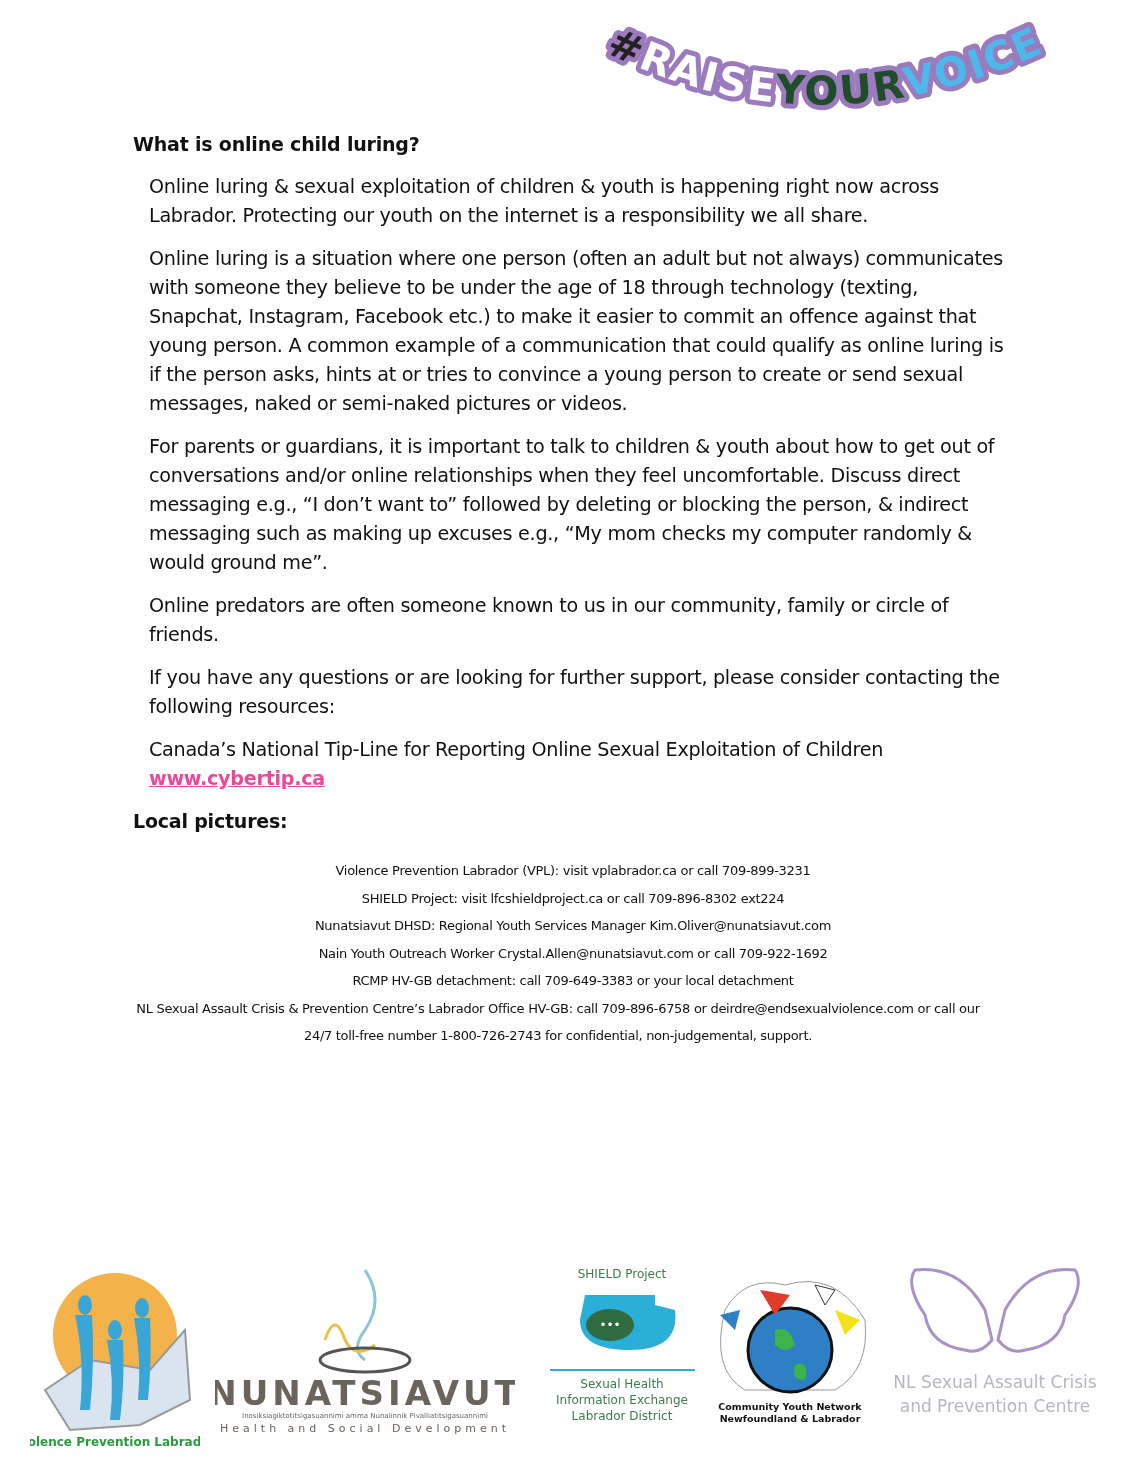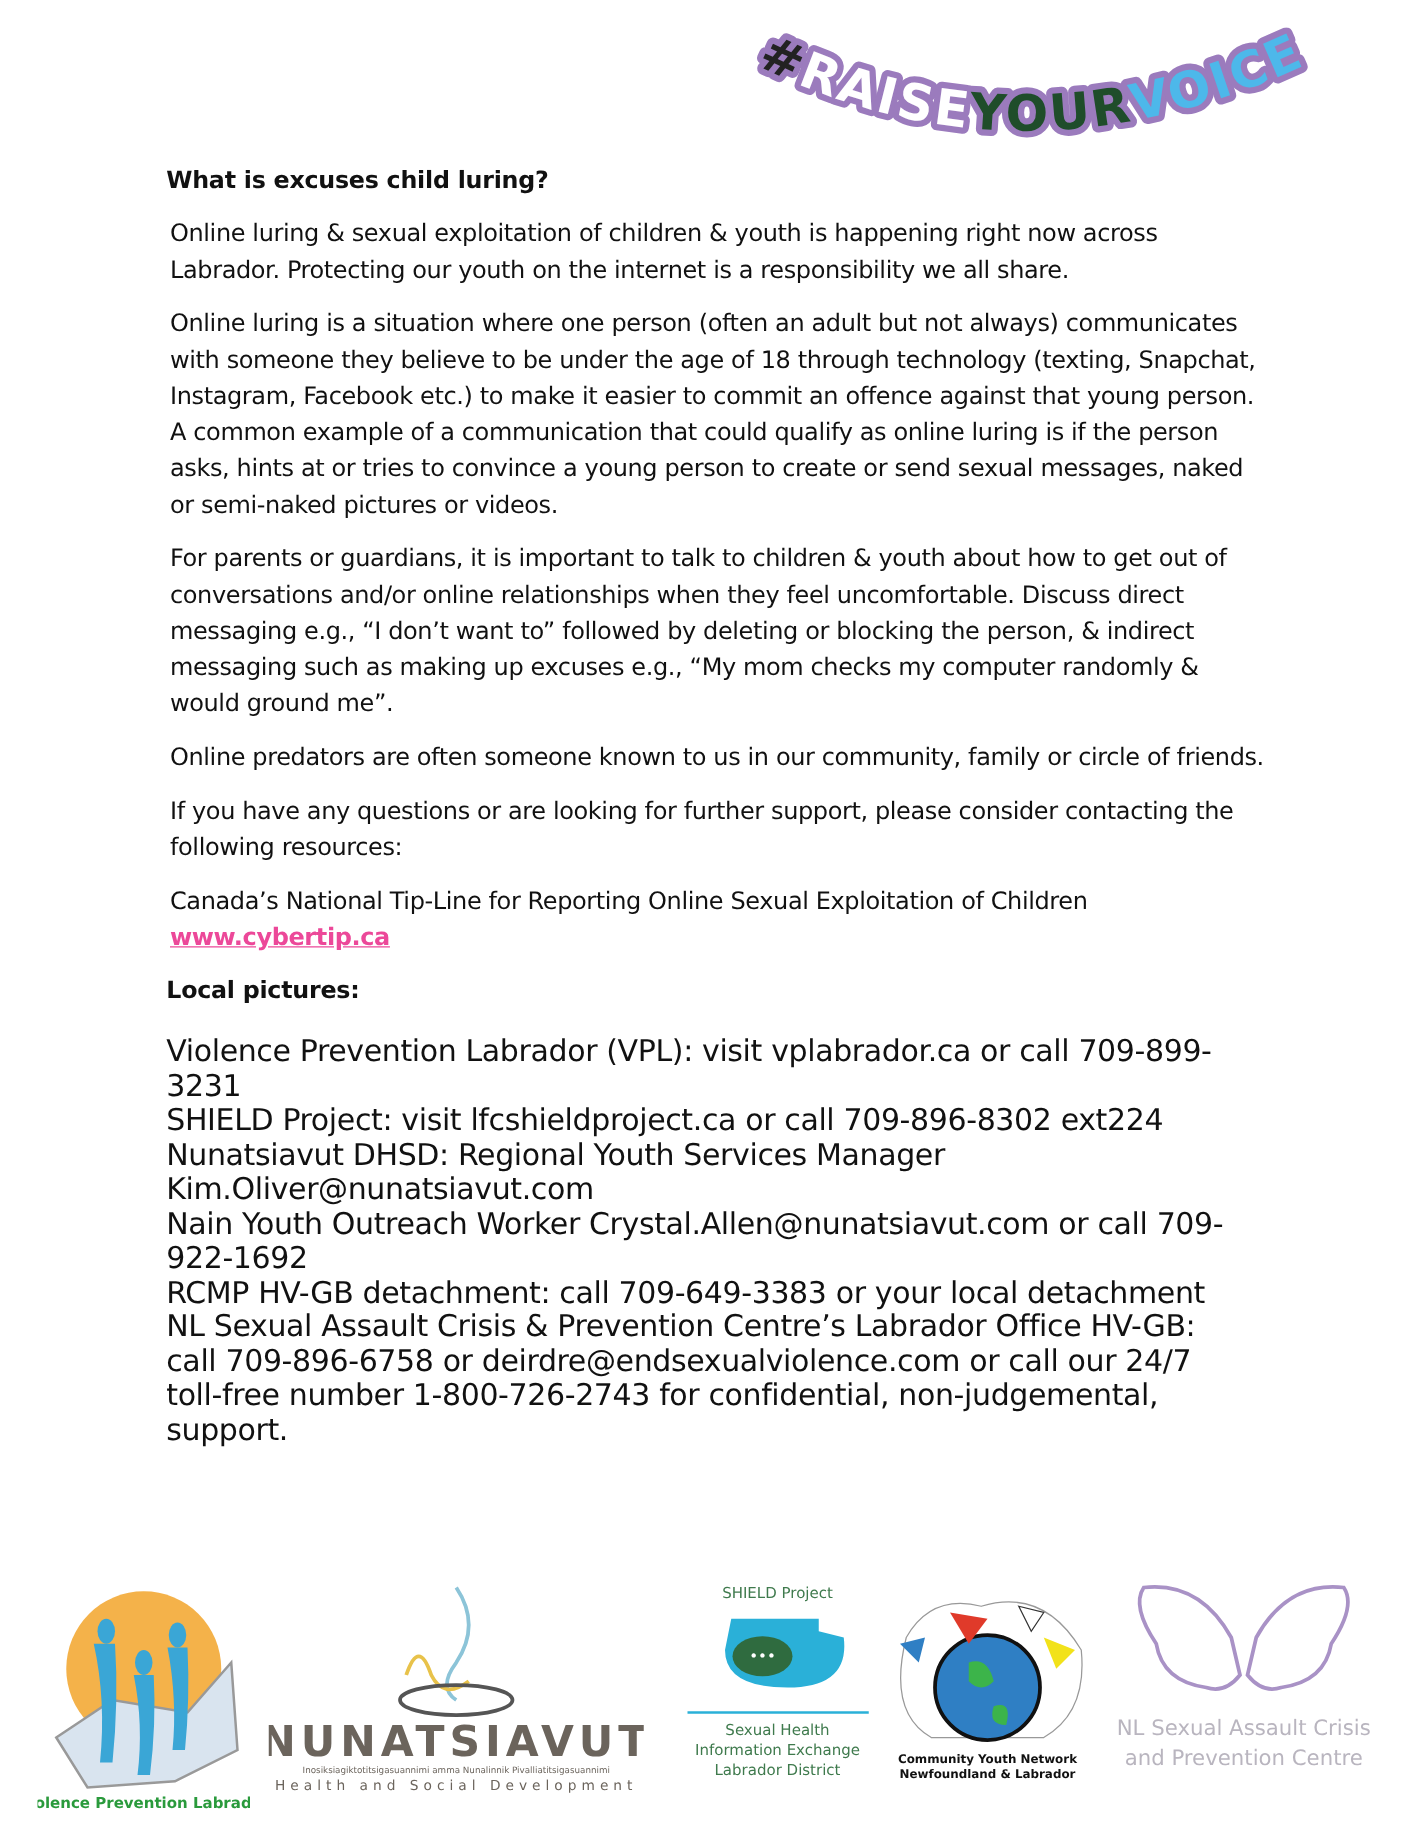--- a/index.html
+++ b/index.html
@@ -1,43 +1,43 @@
 <!DOCTYPE html>
 <html><head>
   <meta charset="utf-8">
   <style>
     html, body { margin:0; padding:0; background:#ffffff; }
     body { width:1131px; height:1463px; position:relative; overflow:hidden;
            font-family:"DejaVu Sans", sans-serif; color:#111; }
     .banner { position:absolute; left:595px; top:22px; width:500px; height:120px; }
     .content { position:absolute; left:133px; top:130px; width:880px; }
     .h { font-weight:bold; font-size:19px; line-height:28px; margin:0 0 14px 0; letter-spacing:-0.2px; }
-    .p { font-size:19.2px; line-height:29px; margin:0 0 14px 3px; letter-spacing:-0.3px; }
+    .p { font-size:19.2px; line-height:29px; margin:0 0 14px 16px; letter-spacing:-0.3px; }
     .link { color:#ec4899; text-decoration:underline; cursor:pointer;font-weight:bold; }
-    .res { font-size:24px; line-height:27.5px; margin:0; letter-spacing:-0.3px; }
+    .res { font-size:13px; line-height:27.5px; margin:0; letter-spacing:-0.3px;text-align:center; }
     .logos { position:absolute; left:0; top:1240px; width:1131px; height:223px; }
     .logo { position:absolute; }
   </style>
 </head>
 <body>
 
 <svg class="banner" viewBox="0 0 500 120">
   <defs>
     <path id="arc" d="M10,30 Q230,140 470,20" fill="none"></path>
   </defs>
   <text font-family="DejaVu Sans, sans-serif" font-weight="bold" font-size="40" stroke="#9b7bbd" stroke-width="10" stroke-linejoin="round" fill="#9b7bbd" letter-spacing="2">
     <textPath href="#arc"><tspan>#</tspan><tspan>RAISE</tspan><tspan>YOUR</tspan><tspan>VOICE</tspan></textPath>
   </text>
   <text font-family="DejaVu Sans, sans-serif" font-weight="bold" font-size="40" letter-spacing="2">
     <textPath href="#arc"><tspan fill="#222">#</tspan><tspan fill="#ffffff">RAISE</tspan><tspan fill="#1f4d2a">YOUR</tspan><tspan fill="#4db8ea">VOICE</tspan></textPath>
   </text>
 </svg>
 
 <div class="content">
-  <p class="h">What is excuses child luring?</p>
+  <p class="h">What is online child luring?</p>
   <p class="p">Online luring &amp; sexual exploitation of children &amp; youth is happening right now across Labrador. Protecting our youth on the internet is a responsibility we all share.</p>
   <p class="p">Online luring is a situation where one person (often an adult but not always) communicates with someone they believe to be under the age of 18 through technology (texting, Snapchat, Instagram, Facebook etc.) to make it easier to commit an offence against that young person. A common example of a communication that could qualify as online luring is if the person asks, hints at or tries to convince a young person to create or send sexual messages, naked or semi-naked pictures or videos.</p>
   <p class="p">For parents or guardians, it is important to talk to children &amp; youth about how to get out of conversations and/or online relationships when they feel uncomfortable. Discuss direct messaging e.g., “I don’t want to” followed by deleting or blocking the person, &amp; indirect messaging such as making up excuses e.g., “My mom checks my computer randomly &amp; would ground me”.</p>
   <p class="p">Online predators are often someone known to us in our community, family or circle of friends.</p>
   <p class="p">If you have any questions or are looking for further support, please consider contacting the following resources:</p>
   <p class="p">
     <span>Canada’s National Tip-Line for Reporting Online Sexual Exploitation of Children</span><br>
     <a class="link">www.cybertip.ca</a>
   </p>
   <p class="h" style="margin-bottom:22px">Local pictures:</p>

